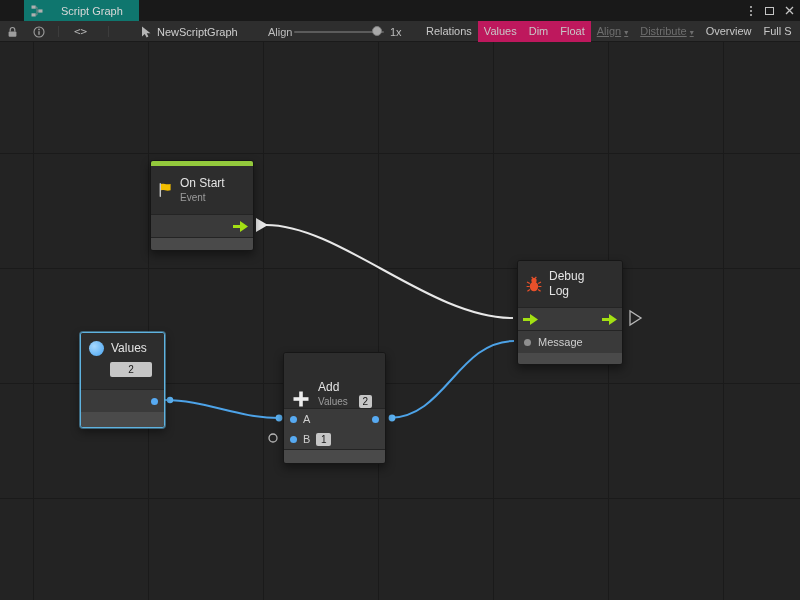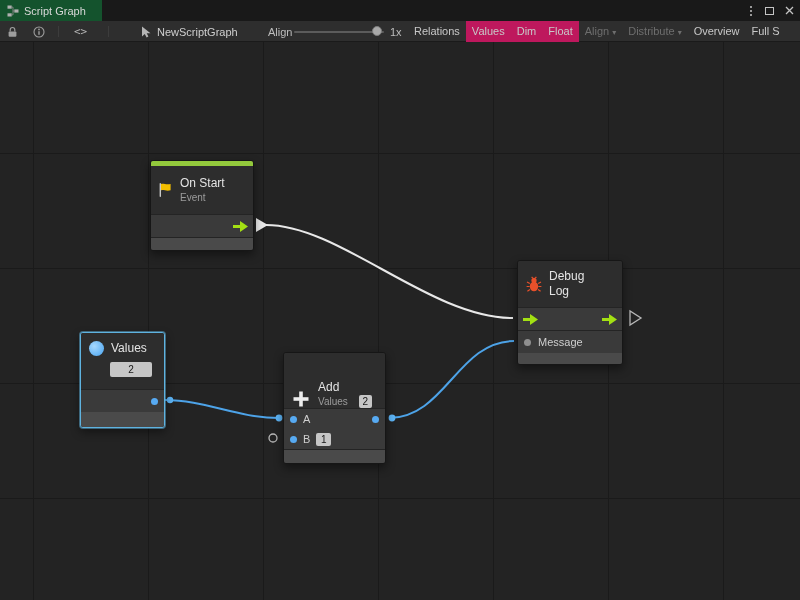--- a/index.html
+++ b/index.html
@@ -2,42 +2,42 @@
 <html><head>
 <meta charset="utf-8">
 <style>
   *{margin:0;padding:0;box-sizing:border-box;}
   html,body{width:800px;height:600px;overflow:hidden;background:#191919;
     font-family:"Liberation Sans",sans-serif;}
   #app{position:relative;width:800px;height:600px;overflow:hidden;background:#191919;}
 
   
   .tabbar{position:absolute;top:0;left:0;right:0;height:21px;background:#191919;display:flex;}
-  .tab{display:flex;align-items:center;gap:5px;padding:0 16px 0 7px;background:#14532d;
-    color:#d8d8d8;font-size:11px;height:21px;}
+  .tab{display:flex;align-items:center;gap:18px;padding:0 16px 0 7px;background:#0f766e;
+    color:#d8d8d8;font-size:11px;height:21px;margin-left:24px;}
   .winctl{position:absolute;right:6px;top:0;height:21px;display:flex;align-items:center;gap:11px;}
   .kebab{display:flex;flex-direction:column;gap:2px;padding:2px;}
   .kebab i{width:2px;height:2px;border-radius:50%;background:#c4c4c4;display:block;}
   .maxbox{width:9px;height:8px;border:1px solid #c4c4c4;}
 
   
   .toolbar{position:absolute;top:21px;left:0;right:0;height:21px;background:#2e2e2e;
     border-bottom:1px solid #1a1a1a;color:#c8c8c8;font-size:11px;}
   .toolbar .abs{position:absolute;top:0;height:21px;display:flex;align-items:center;}
   .tdivider{position:absolute;top:5px;width:1px;height:11px;background:#3c3c3c;}
   .codeicon{font-family:"DejaVu Sans Mono",monospace;font-size:11px;color:#b5b5b5;}
   .graphname{color:#cfcfcf;font-size:11px;}
   .zlabel,.zval{color:#bdbdbd;font-size:11px;}
   .ztrack{position:absolute;top:10px;left:294px;width:90px;height:2px;background:#5c5c5c;border-radius:1px;}
   .zhandle{position:absolute;top:5px;left:372px;width:10px;height:10px;border-radius:50%;
     background:#a9a9a9;border:1px solid #7c7c7c;}
-  .tbuttons{position:absolute;left:408px;top:0;height:21px;display:flex;}
+  .tbuttons{position:absolute;left:420px;top:0;height:21px;display:flex;}
   .tbtn{height:21px;line-height:21px;padding:0 6px;white-space:nowrap;color:#c8c8c8;cursor:default;}
   .tbtn.active{background:#be185d;}
-  .tbtn.disabled{color:#6e6e6e;}
+  .tbtn.disabled{color:#6e6e6e;text-decoration:underline;}
   .dd{font-size:8px;margin-left:3px;}
 
   
   .canvas{position:absolute;top:42px;left:0;width:800px;height:558px;background-color:#232323;
     background-image:
       linear-gradient(to right,#1a1a1a 1px,transparent 1px),
       linear-gradient(to bottom,#1a1a1a 1px,transparent 1px);
     background-size:115px 115px;background-position:33px 111px;}
   .wires{position:absolute;inset:0;z-index:1;pointer-events:none;}
 

